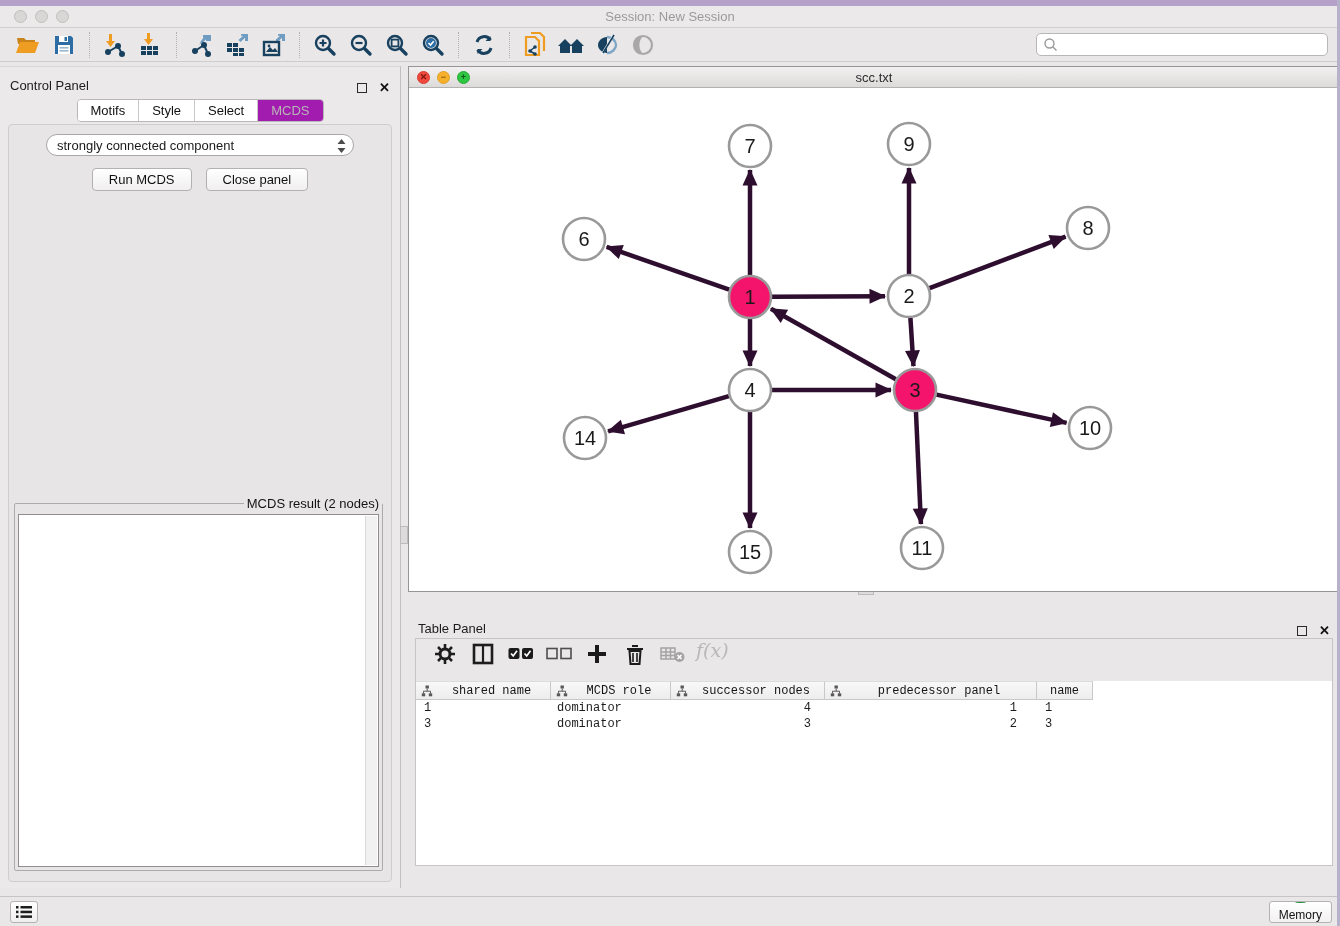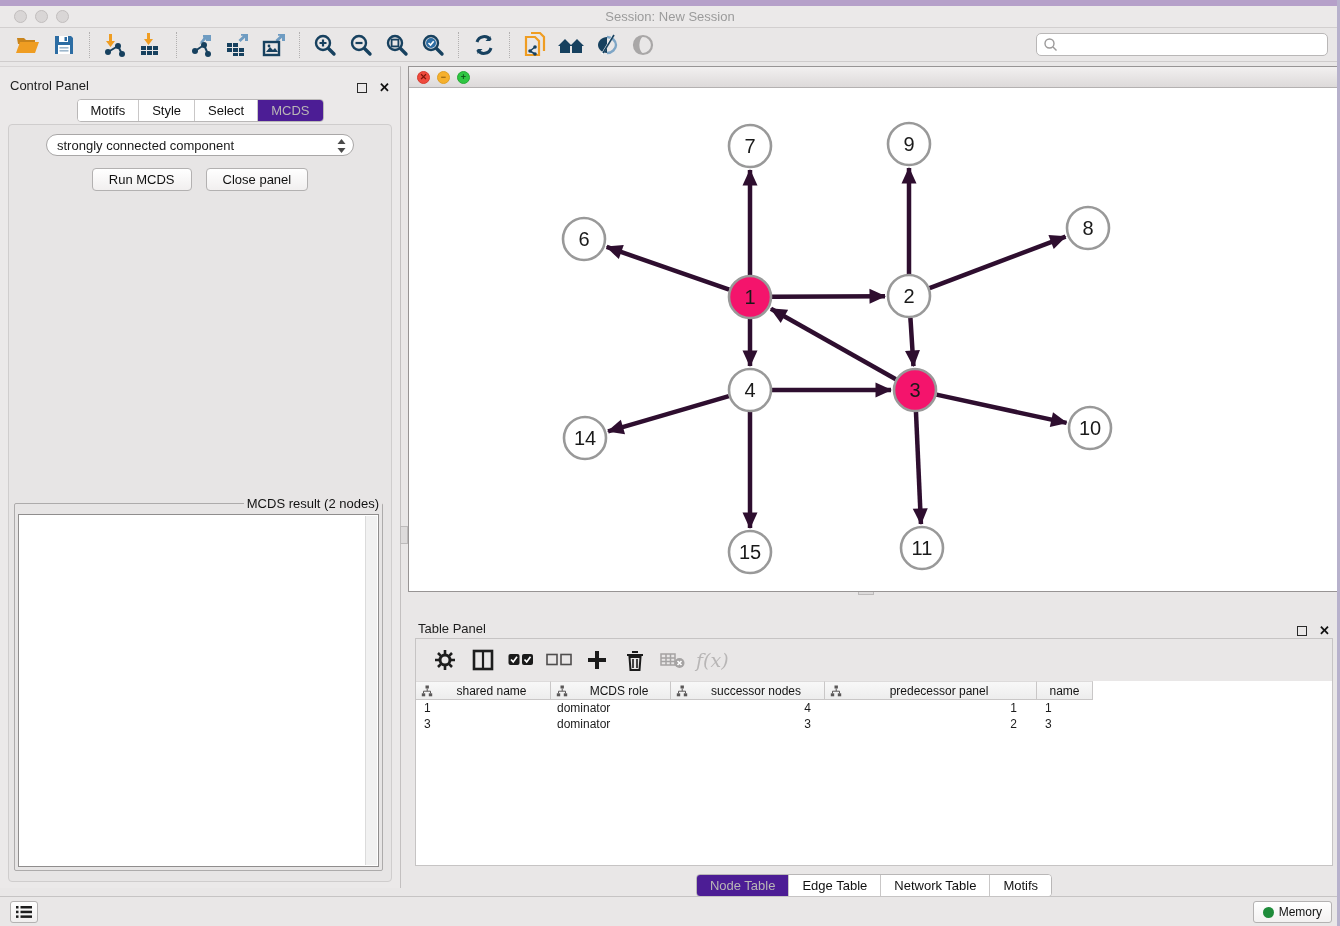--- a/index.html
+++ b/index.html
@@ -28,21 +28,21 @@
   
   .control-panel { position:absolute; left:0; top:4px; width:401px; height:822px; background:#ebe9e9; border-right:1px solid #c3c0c0; border-top:1px solid #d8d5d5; }
   .panel-head { height:26px; display:flex; align-items:flex-end; padding:0 10px; font-size:13px; color:#1d1d1d; position:relative; }
   .panel-head .spacer { flex:1; }
   .float-btn { width:10px; height:10px; border:1.5px solid #2a2a2a; margin-right:12px; }
   .close-x { font-size:13px; font-weight:bold; color:#111; line-height:10px; }
   .seg-row { display:flex; justify-content:center; margin-top:6px; }
   .segs { display:flex; border:1px solid #b9b7b7; border-radius:4px; overflow:hidden; background:#fff; }
   .seg { padding:3px 13px; font-size:13px; background:#fff; color:#111; border-left:1px solid #c9c7c7; white-space:nowrap; }
   .seg:first-child { border-left:none; }
-  .seg-sel { background:#4c1d95; color:#b9b6b6; }
+  .seg-sel { background:#a21caf; color:#b9b6b6; }
   .cp-box { position:absolute; left:8px; right:8px; top:57px; bottom:6px; background:#e7e5e5; border:1px solid #cfcdcd; border-radius:4px; }
   .opt-label { text-align:center; font-size:13px; margin-top:14px; color:#141414; }
   .combo { margin:9px auto 0 auto; width:308px; height:22px; background:#fff; border:1px solid #a9a7a7; border-radius:11px; display:flex; align-items:center; font-size:13px; padding-left:10px; position:relative; }
   .combo .chev { position:absolute; right:6px; top:3px; }
   .btn-row { display:flex; justify-content:center; gap:14px; margin-top:12px; }
   .pbtn { height:23px; background:linear-gradient(#ffffff,#f1efef); border:1px solid #b3b1b1; border-radius:4px; font-size:13px; padding:0 16px; display:flex; align-items:center; color:#111; }
   fieldset.result { position:absolute; left:5px; right:8px; top:371px; bottom:10px; border:1px solid #adabab; border-radius:2px; padding:3px; font-size:13px;text-align:right; }
   fieldset.result legend { padding:0 3px; margin-left:3px; font-size:13px; color:#131313; }
   .result-area { width:100%; height:100%; background:#fff; border:1px solid #8f8d8d; position:relative; padding:3px 6px; font-size:12px; line-height:17px; color:#111; }
   .result-scroll { position:absolute; top:1px; right:1px; bottom:1px; width:12px; background:#f1f1f1; border-left:1px solid #dbdbdb; }
@@ -58,36 +58,36 @@
   .mtl { width:13px; height:13px; border-radius:50%; display:flex; align-items:center; justify-content:center; font-size:9px; font-weight:bold; line-height:1; }
   .mtl-close { background:#ef4a3d; border:1px solid #d63b2f; color:#7e150b; }
   .mtl-min { background:#f6b02c; border:1px solid #dfa026; color:#8a5d10; }
   .mtl-zoom { background:#2fc642; border:1px solid #28a836; color:#0f5c1a; }
   .net-title { position:absolute; left:0; right:0; text-align:center; font-size:13px; color:#2c2c2c; }
   .net-canvas { position:relative; width:930px; height:503px; background:#fff; overflow:hidden; }
 
   
   .table-panel { position:absolute; left:408px; top:548px; width:932px; height:292px; background:#e9e7e7; }
   .tp-box { position:absolute; left:7px; right:7px; top:28px; bottom:36px; border:1px solid #c6c4c4; background:#fff; display:flex; flex-direction:column; }
-  .tp-toolbar { height:42px; background:#e9e7e7; display:flex; align-items:center; padding-left:12px; gap:4px; flex:none; }
+  .tp-toolbar { height:42px; background:#e9e7e7; display:flex; align-items:flex-start; padding-left:12px; gap:4px; flex:none; }
   .tp-toolbar .tbtn { width:34px; }
   .fx { font-family:"DejaVu Serif", serif; font-style:italic; font-size:19px; color:#b8b6b6; padding-left:2px; }
-  .tp-body { flex:1; background:#fff; overflow:hidden; }
+  .tp-body { flex:1; background:#fff; overflow:hidden;font-family:Liberation Mono, monospace; }
   .thead { display:flex; }
   .th { height:19px; background:linear-gradient(#f8f8f8,#ededed); border-right:1px solid #c9c7c7; border-bottom:1px solid #c9c7c7; border-top:1px solid #dddbdb; display:flex; align-items:center; font-size:12px; color:#141414; position:relative; flex:none; }
   .th .th-label { flex:1; text-align:center; }
   .th svg { margin-left:5px; flex:none; }
   .trow { display:flex; height:16px; align-items:center; }
   .td { font-size:12px; color:#1c1c1c; flex:none; height:16px; line-height:16px; white-space:nowrap; }
   .tp-tabs-row { position:absolute; left:0; right:0; bottom:5px; display:flex; justify-content:center; }
 
   
   .statusbar { height:30px; background:#e9e7e7; border-top:1px solid #c6c4c4; position:relative; }
   .list-btn { position:absolute; left:10px; top:4px; width:28px; height:22px; background:linear-gradient(#fff,#f0eeee); border:1px solid #b4b2b2; border-radius:3px; display:flex; align-items:center; justify-content:center; }
-  .memory-btn { position:absolute; right:8px; top:4px; height:22px; background:linear-gradient(#fff,#f3f1f1); border:1px solid #b4b2b2; border-radius:3px; display:flex; align-items:center; gap:5px; padding:0 9px; font-size:12px; color:#111; }
+  .memory-btn { position:absolute; right:8px; top:4px; height:22px; background:linear-gradient(#fff,#f3f1f1); border:1px solid #b4b2b2; border-radius:3px; display:flex; align-items:center; gap:5px; padding:0 9px; font-size:12px; color:#111;flex-direction:column; }
   .mem-dot { width:11px; height:11px; border-radius:50%; background:#1f8c3b; }
 </style>
 </head>
 <body>
 
 <div class="top-strip"></div>
 <div class="right-strip"></div>
 
 <div class="titlebar">
   <div class="tl-group">
@@ -295,20 +295,21 @@
   <div class="vgrip"></div>
   <div class="hgrip"></div>
 
   <div class="net-window">
     <div class="net-titlebar">
       <div class="net-tl">
         <span class="mtl mtl-close">✕</span>
         <span class="mtl mtl-min">−</span>
         <span class="mtl mtl-zoom">+</span>
       </div>
+      <div class="net-title">scc.txt</div>
     </div>
     <div class="net-canvas">
       <svg id="graph-svg" width="930" height="503" viewBox="0 0 930 503">
         <defs>
           <marker id="arrowhead" markerUnits="userSpaceOnUse" markerWidth="18" markerHeight="16" refX="16" refY="8" orient="auto">
             <path id="arrowhead-path" d="M0.5,0.5 L17,8 L0.5,15.5 Z" fill="#2e0e2f"></path>
           </marker>
         </defs>
         <g id="edges-layer">
             <line x1="341" y1="187" x2="341" y2="82" stroke="#2e0e2f" stroke-width="4.5" marker-end="url(#arrowhead)"></line>
@@ -502,28 +503,20 @@
             <div class="trow">
               <div class="td" style="width: 135px; text-align: left; padding-left: 8px;">3</div>
               <div class="td" style="width: 120px; text-align: left; padding-left: 6px;">dominator</div>
               <div class="td" style="width: 154px; text-align: right; padding-right: 14px;">3</div>
               <div class="td" style="width: 212px; text-align: right; padding-right: 20px;">2</div>
               <div class="td" style="width: 56px; text-align: left; padding-left: 8px;">3</div>
             </div>
           </div>
       </div>
     </div>
-    <div class="tp-tabs-row">
-        <div class="segs" id="tp-tabs">
-          <div class="seg seg-sel">Node Table</div>
-          <div class="seg">Edge Table</div>
-          <div class="seg">Network Table</div>
-          <div class="seg">Motifs</div>
-        </div>
-      </div>
   </div>
 </div>
 
 <div class="statusbar">
   <div class="list-btn">
     <svg width="16" height="14" viewBox="0 0 16 14">
       <g fill="#1d1d1d">
           <rect x="0" y="1" width="2.5" height="2.5"></rect>
           <rect x="4.5" y="1" width="11.5" height="2.5"></rect>
           <rect x="0" y="5.7" width="2.5" height="2.5"></rect>

